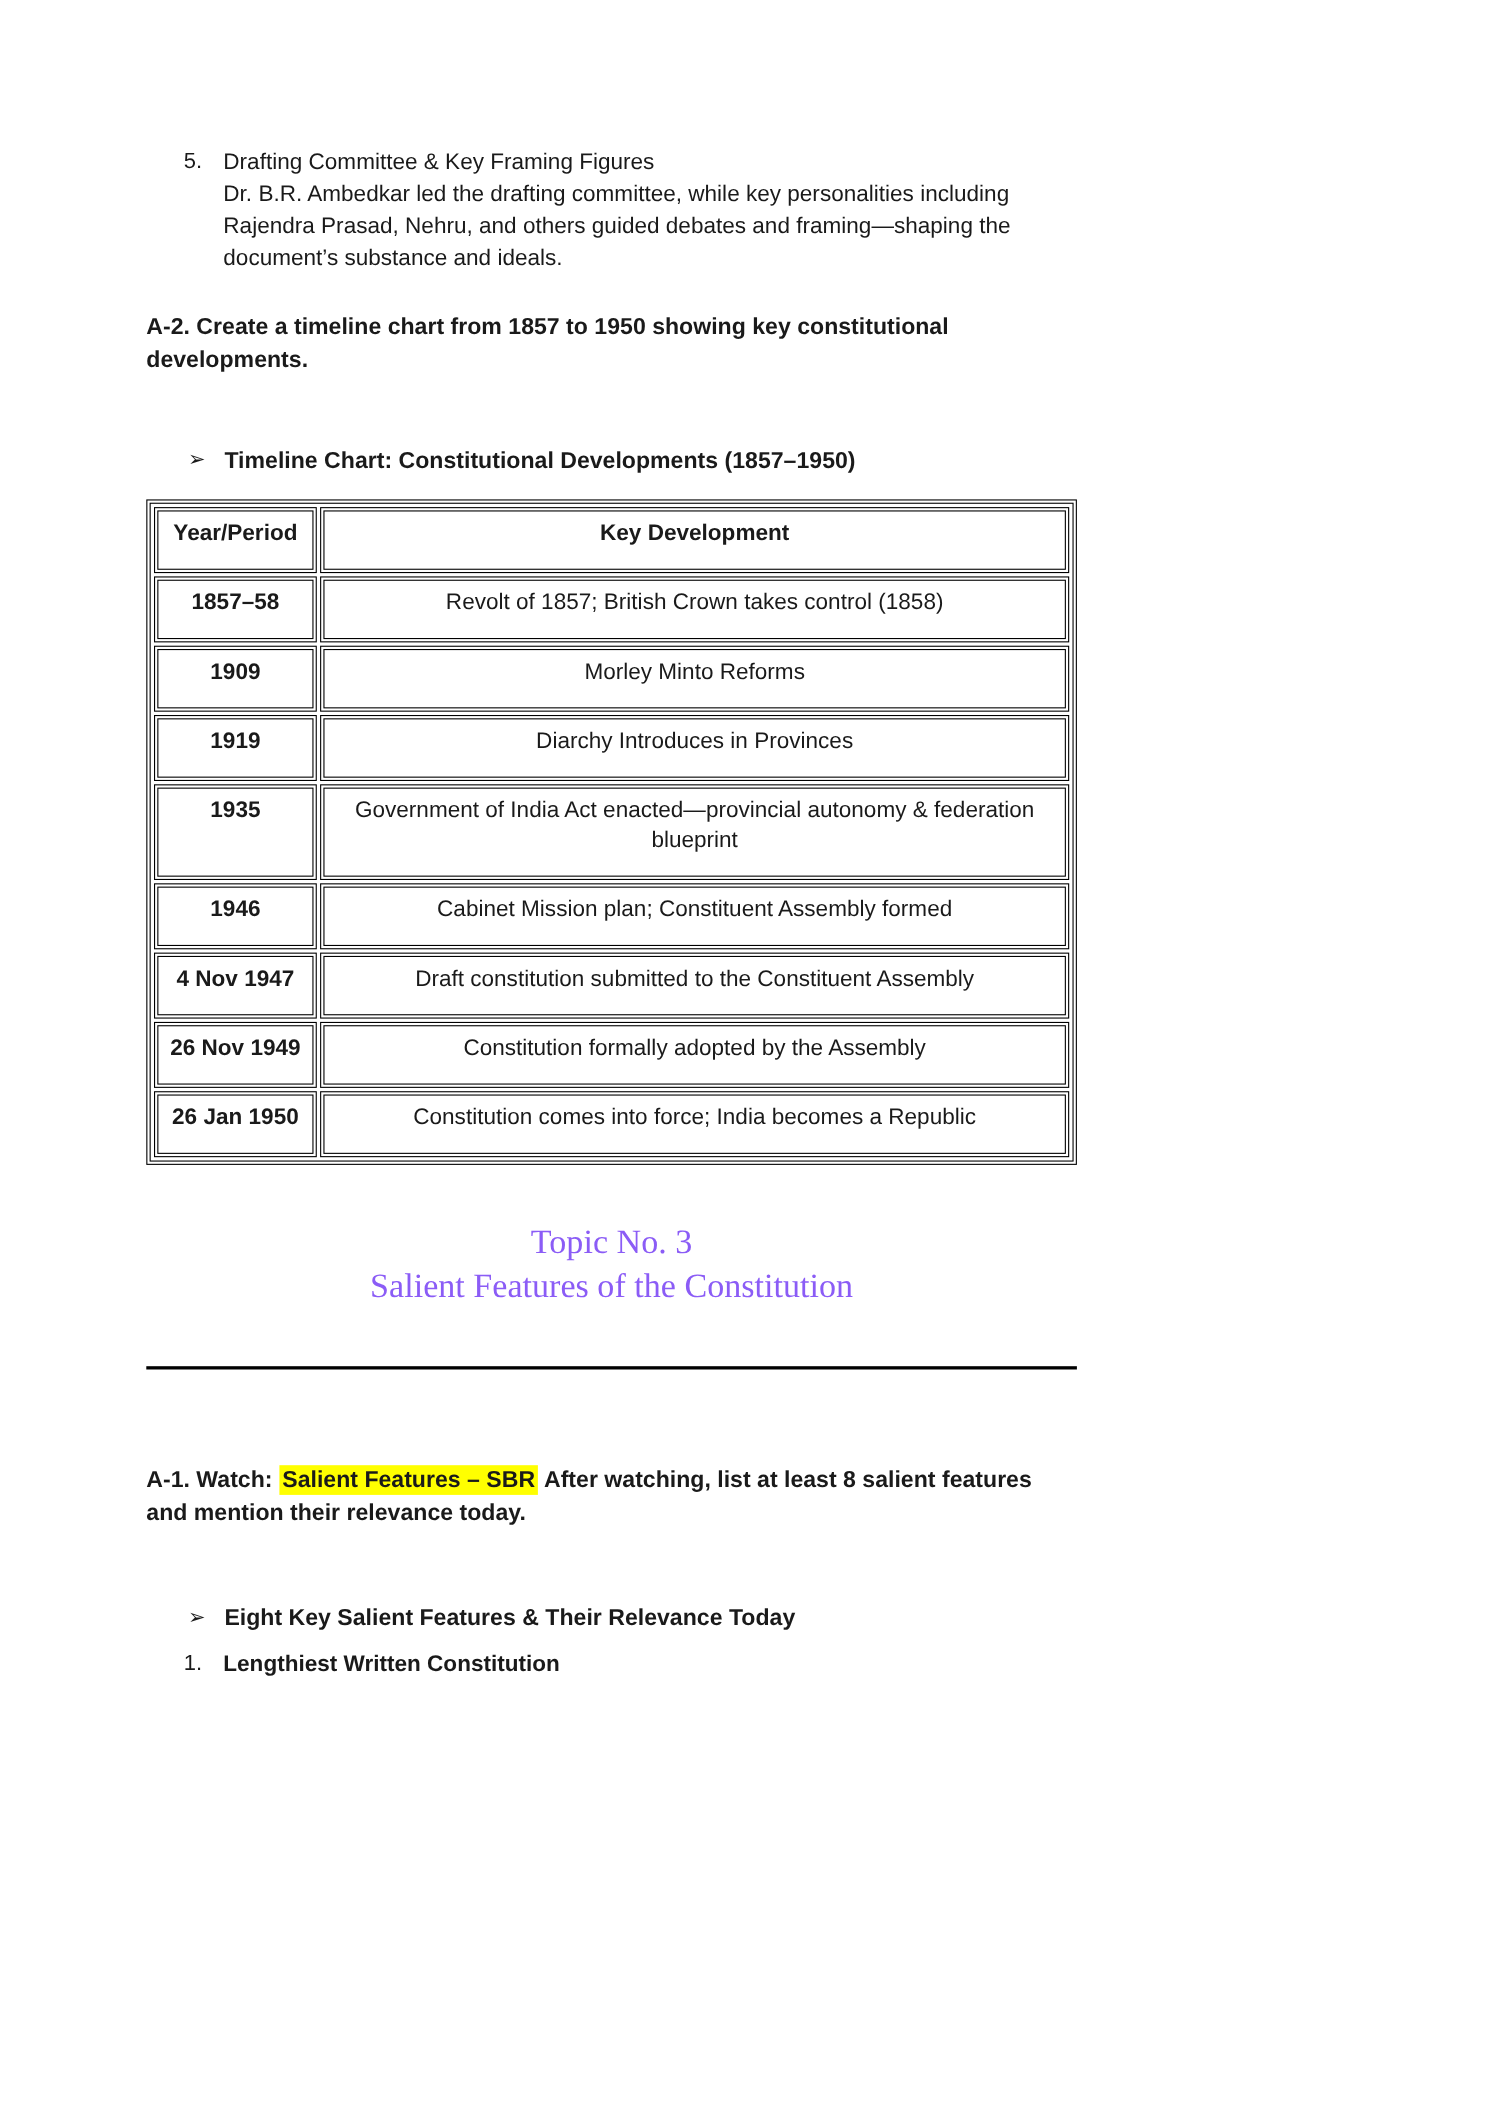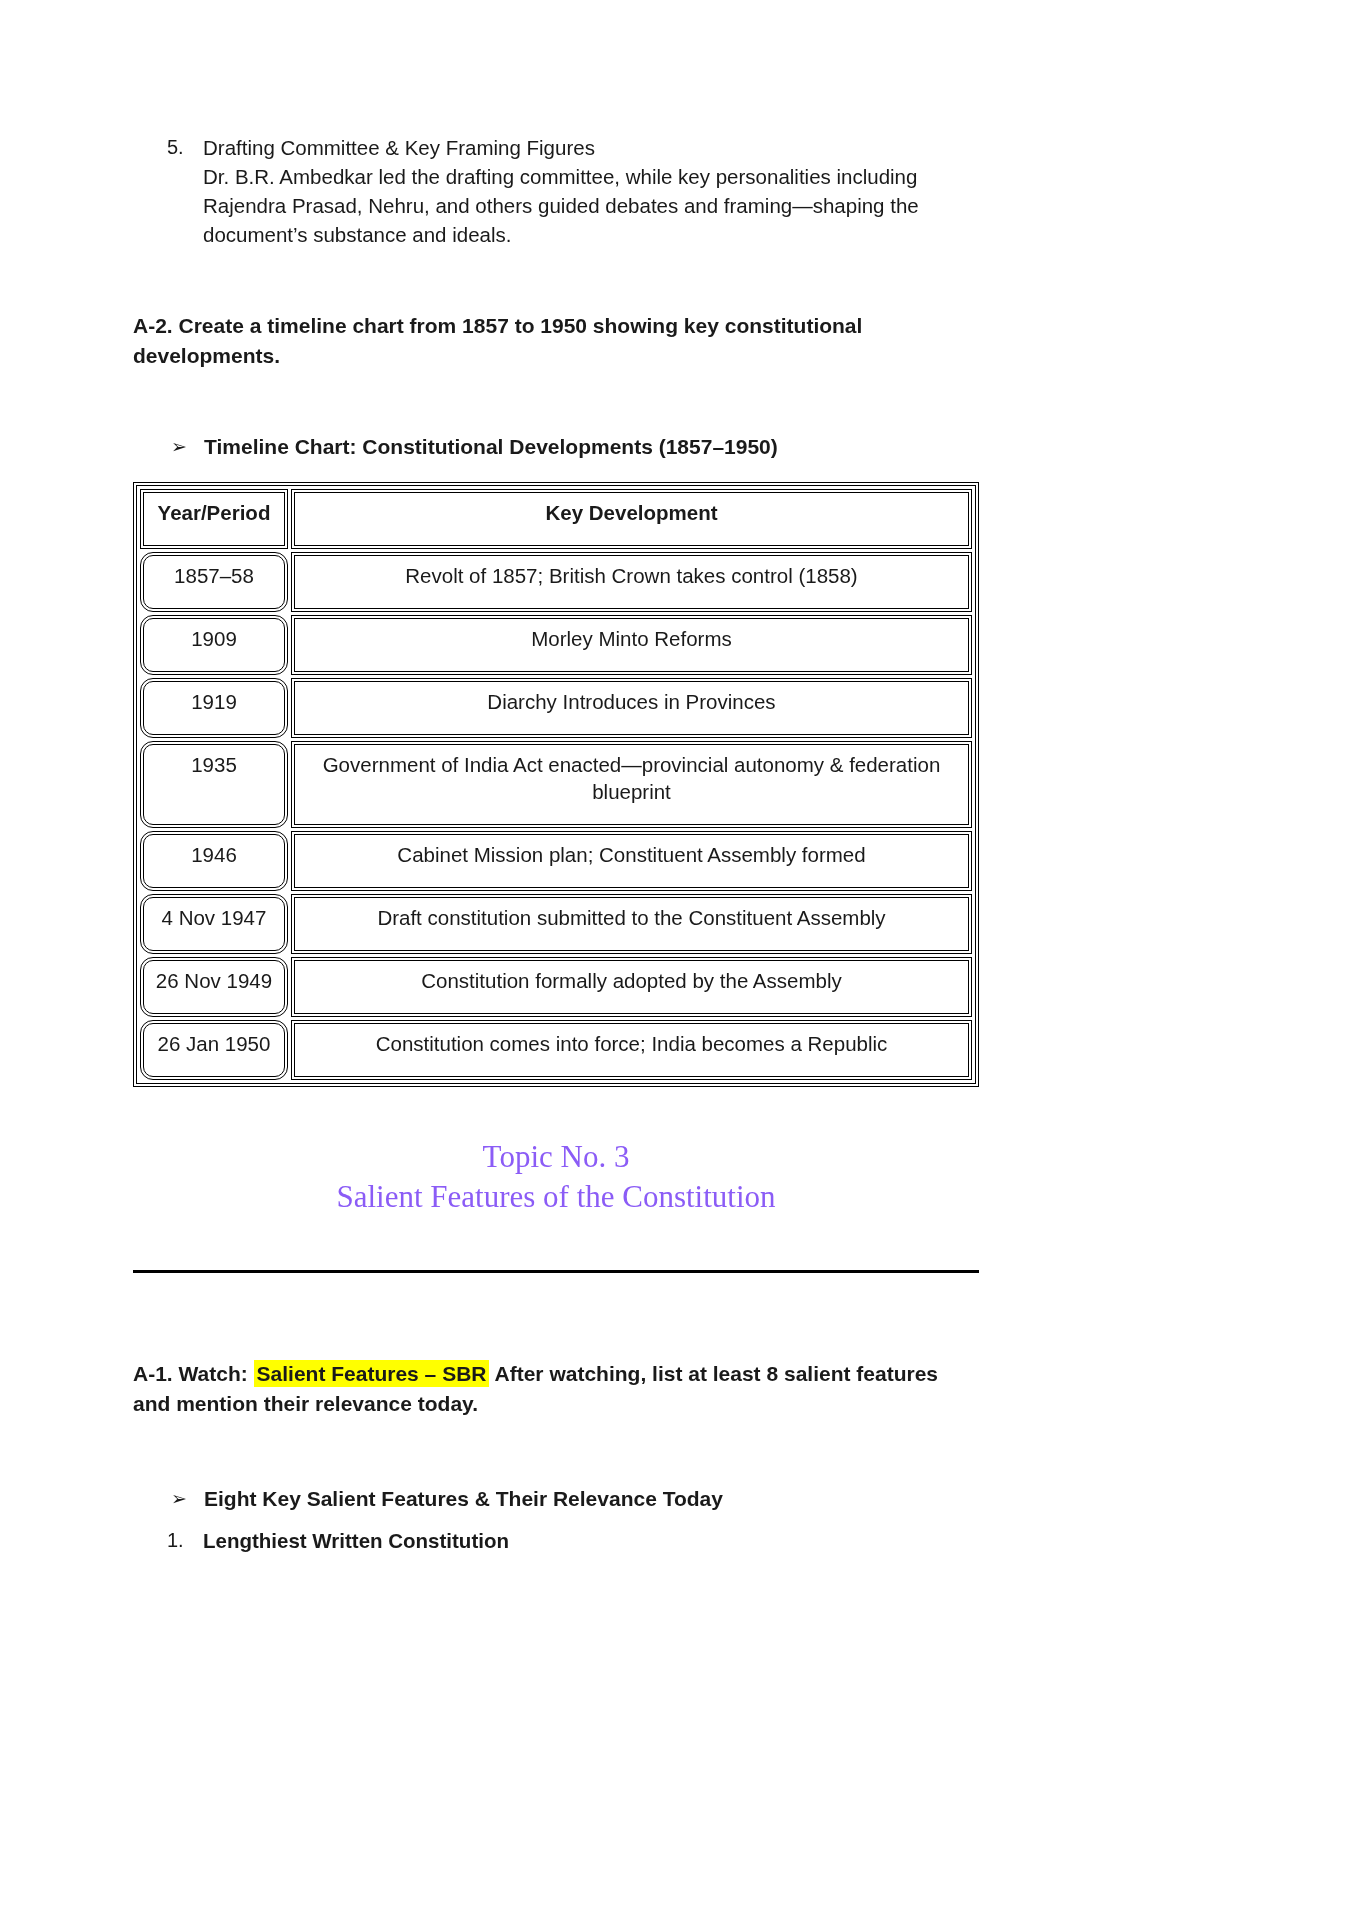--- a/index.html
+++ b/index.html
@@ -37,21 +37,21 @@
     font-weight: normal;
     font-size: 20.5px;
     line-height: 29px;
   }
   .item5 .li-text {
     font-size: 20.5px;
     line-height: 29px;
   }
 
   .q-heading {
-    margin-top: 62px;
+    margin-top: 34px;
     font-weight: bold;
     font-size: 21px;
     line-height: 30px;
   }
 
   .bullet-row {
     display: flex;
     align-items: flex-start;
     margin-left: 38px;
   }
@@ -80,21 +80,21 @@
     border: 4px double #000000;
     text-align: center;
     vertical-align: top;
     font-size: 20.5px;
     line-height: 27px;
     padding: 6px 8px 19px 8px;
     background: #ffffff;
   }
   table.timeline th { font-weight: bold; }
   table.timeline col.year-col { width: 148px; }
-  table.timeline td.year-cell { font-weight: normal; border-radius: 13px; }
+  table.timeline td.year-cell { font-weight: bold; }
 
   .topic-block {
     margin-top: 50px;
     text-align: center;
     font-family: "Liberation Serif", serif;
     color: #8b5cf6;
   }
   .topic-line1 {
     font-size: 31px;
     line-height: 40px;

